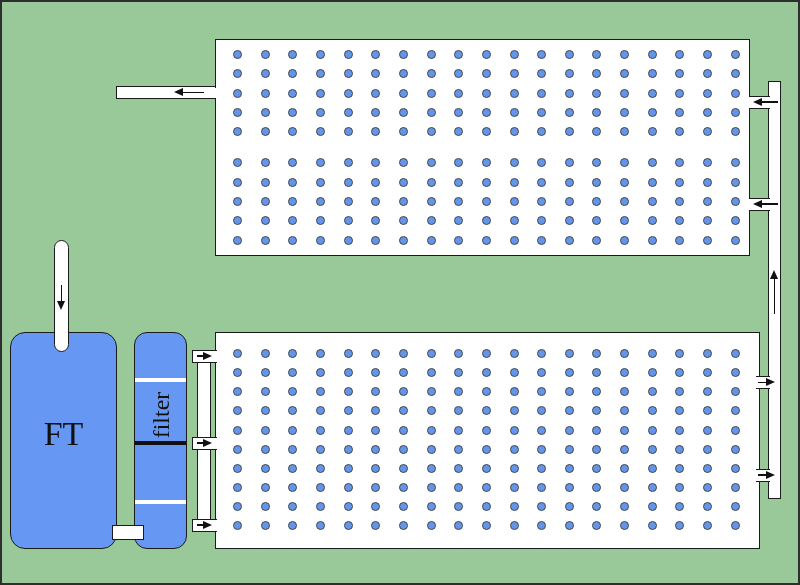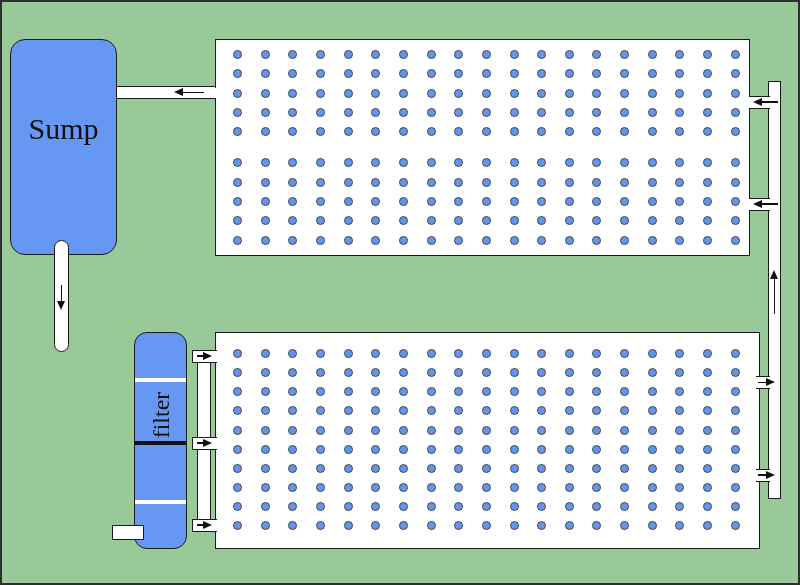--- a/index.html
+++ b/index.html
@@ -82,22 +82,22 @@
 </style>
 </head>
 <body>
 
 <div id="stage">
 
   <div class="pipe" id="sump-bed-pipe"></div>
   <div class="pipe" id="left-dist-pipe"></div>
   <div class="pipe" id="right-riser-pipe"></div>
 
-  <div class="tank" id="sump-tank">
-    <span class="tank-label">Sump</span>
+  <div class="tank" id="ft-tank">
+    <span class="tank-label">FT</span>
   </div>
   <div class="tank" id="filter-tank">
     <div class="filter-band band-white" id="filter-band-1"></div>
     <div class="filter-band band-black" id="filter-band-2"></div>
     <div class="filter-band band-white" id="filter-band-3"></div>
     <span id="filter-label">filter</span>
   </div>
 
   <div class="bed" style="left: 213px; top: 37px; width: 535px; height: 217px;">
       <div class="dot" style="left: 17px; top: 10px; width: 9px; height: 9px;"></div>

